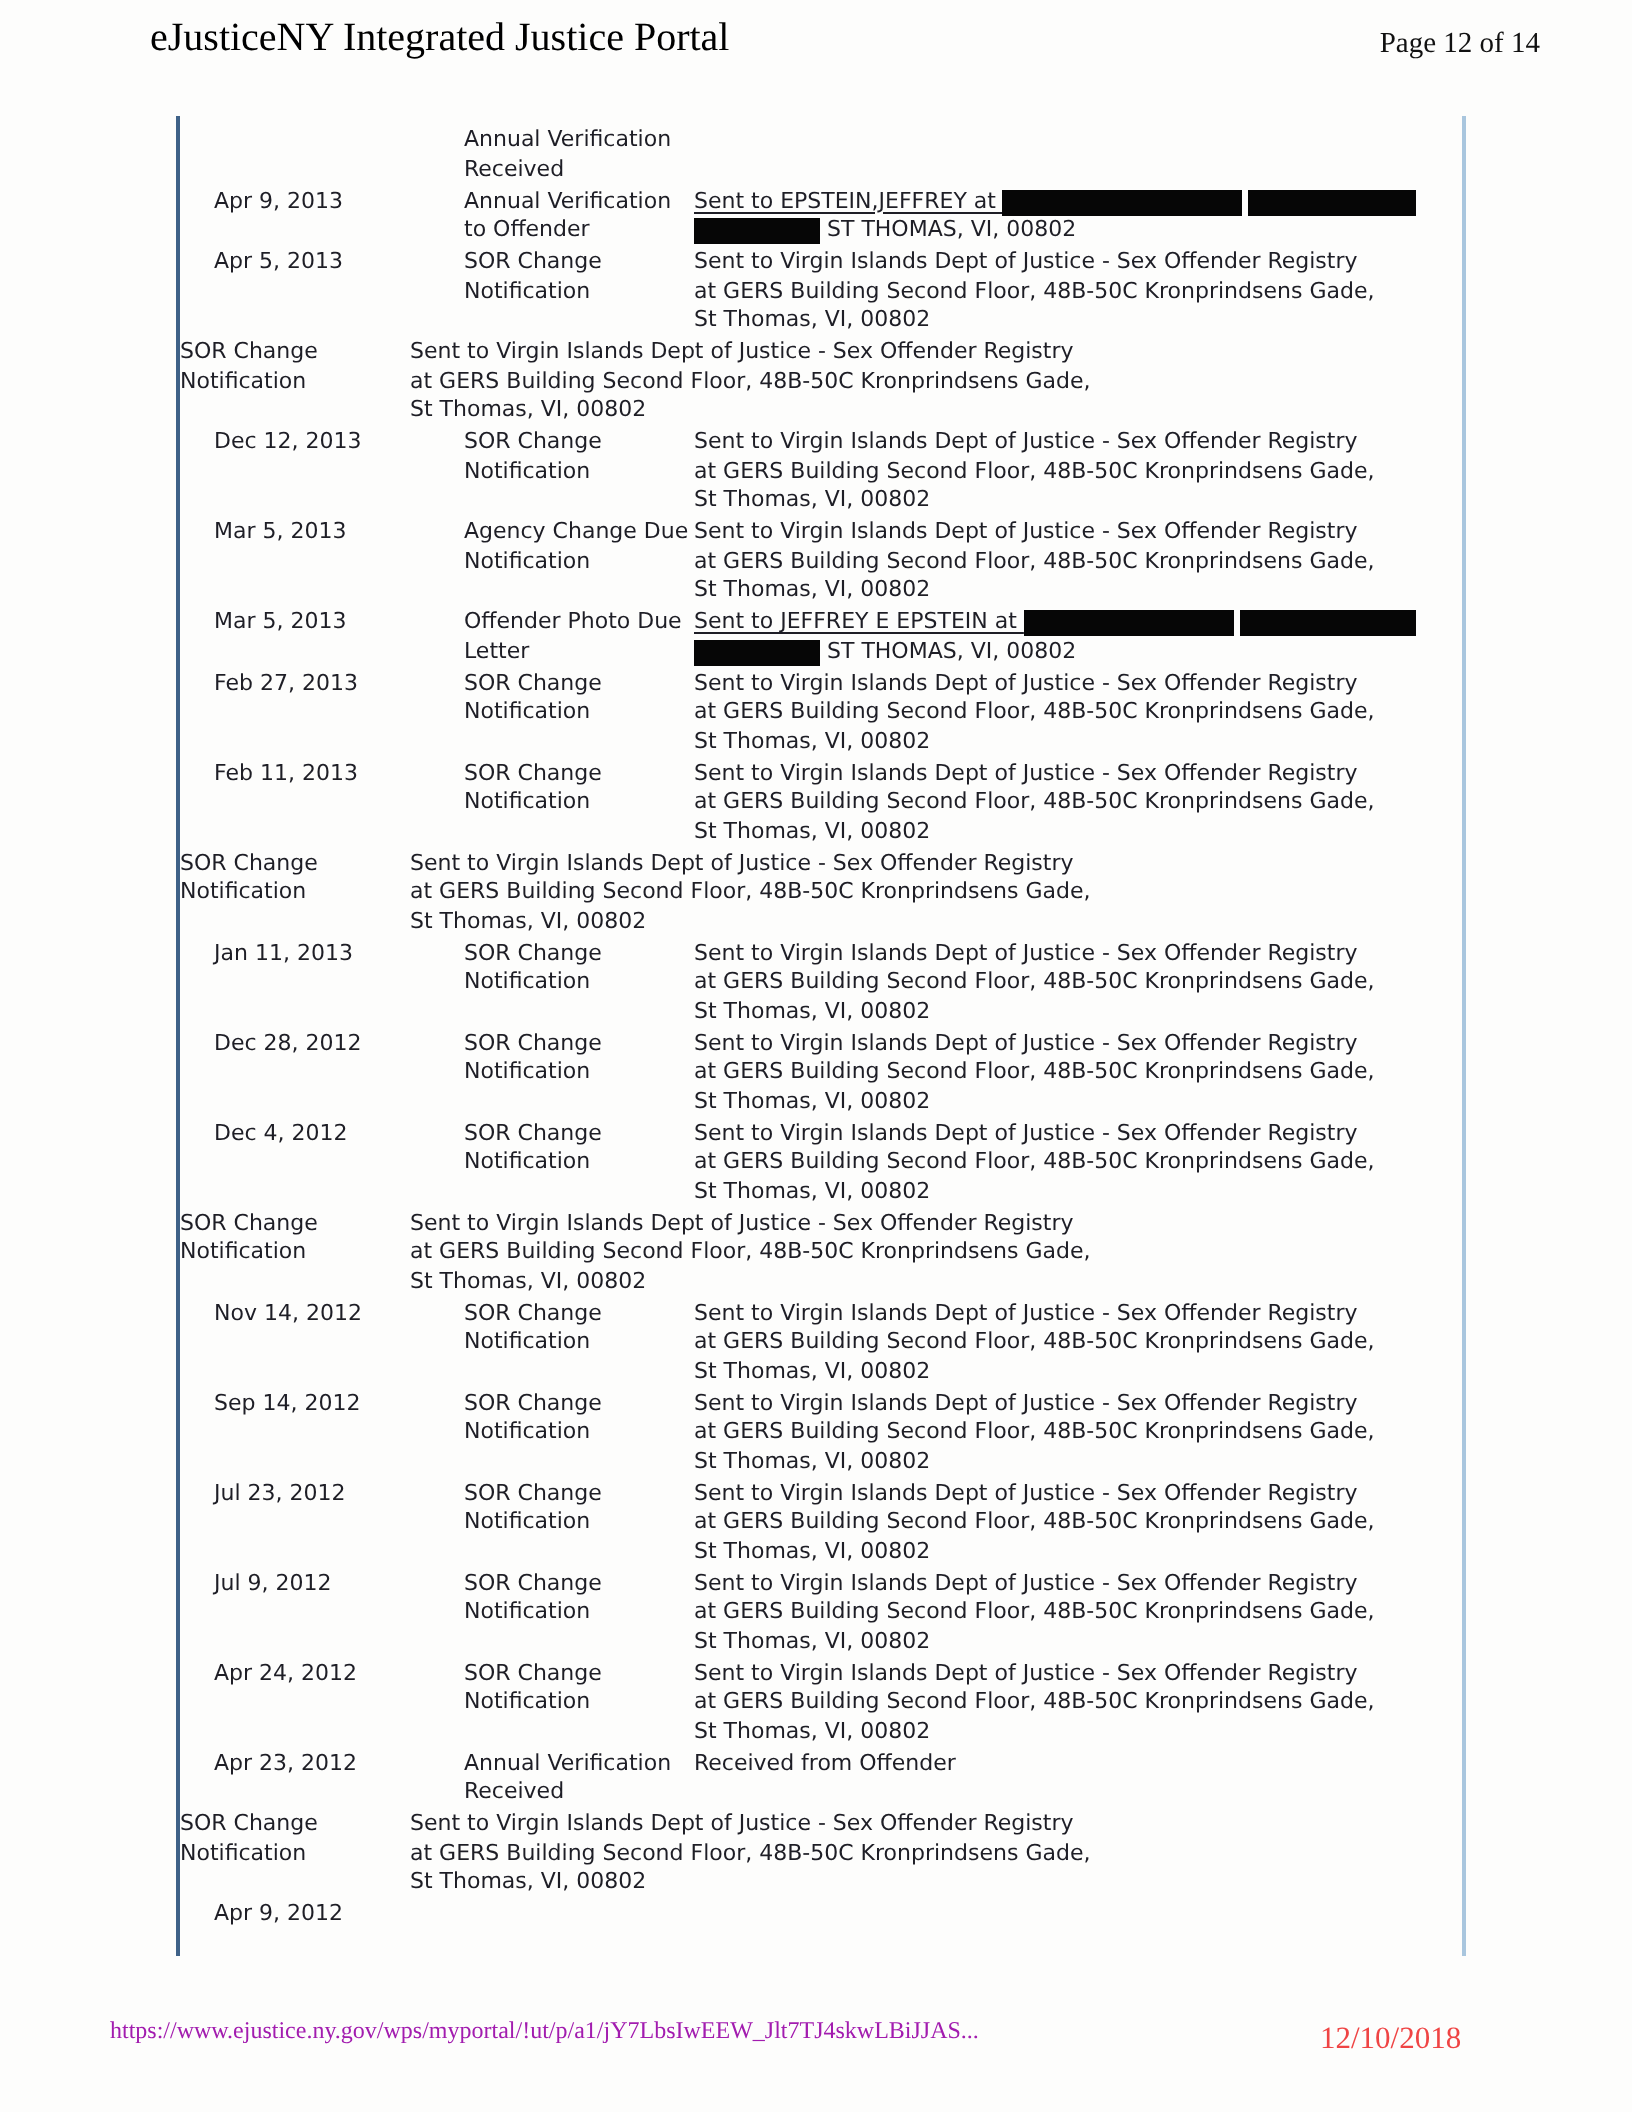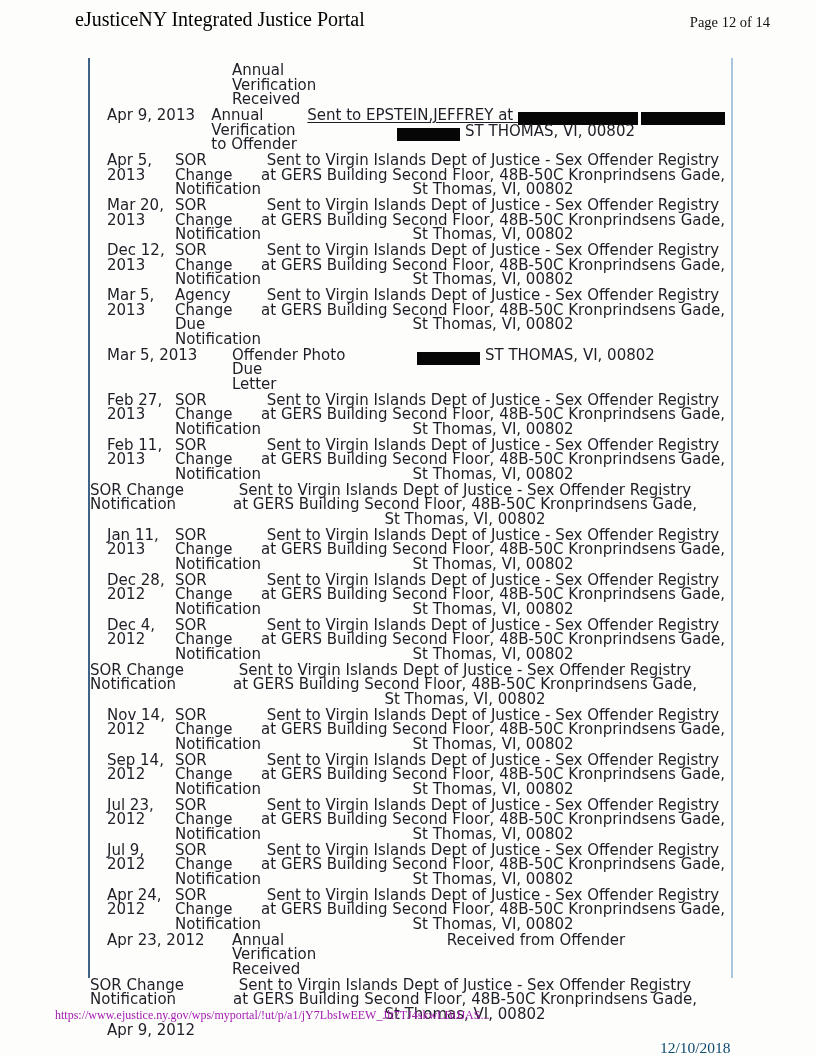--- a/index.html
+++ b/index.html
@@ -20,39 +20,39 @@
     font-size:14.5px;color:#111;
   }
   .ftr-url{
     position:absolute;left:55px;top:1008px;
     font-family:"Liberation Serif","DejaVu Serif",serif;
     font-size:12px;color:#a21caf;white-space:nowrap;
   }
   .ftr-date{
     position:absolute;left:660px;top:1011px;
     font-family:"Liberation Serif","DejaVu Serif",serif;
-    font-size:15.5px;color:#0c4a6e;margin-top:28px;
+    font-size:15.5px;color:#ef4444;
   }
   
   .tablewrap{
     position:absolute;left:88px;top:58px;width:645px;height:920px;
     border-left:2px solid #3f6288;
     border-right:2px solid #a9c6de;
     box-sizing:border-box;
     padding-top:5px;
   }
   .row{
     display:flex;
     margin-bottom:1.5px;
-    font-size:15px;line-height:14.5px;color:#1e1e26;
+    font-size:11px;line-height:14.5px;color:#1e1e26;
   }
   .cell-date{width:142px;padding-left:17px;box-sizing:border-box;}
   .cell-type{width:115px;}
   .cell-desc{flex:1;padding-right:6px;}
-  .dline{white-space:nowrap;text-align:center;}
+  .dline{white-space:nowrap;}
   .u{text-decoration:underline;text-underline-offset:2px;}
   .redact{
     display:inline-block;height:13px;background:#060606;
     vertical-align:text-bottom;margin-bottom:-1px;
   }
   .redact + .redact{margin-left:3px;}
 </style>
 </head>
 <body>
 
@@ -85,21 +85,20 @@
         <div>SOR Change</div>
         <div>Notification</div>
       </div>
       <div class="cell-desc">
         <div class="dline"><span>Sent to Virgin Islands Dept of Justice - Sex Offender Registry</span></div>
         <div class="dline"><span>at GERS Building Second Floor, 48B-50C Kronprindsens Gade,</span></div>
         <div class="dline"><span>St Thomas, VI, 00802</span></div>
       </div>
     </div>
     <div class="row">
-      <div class="cell-date">Mar 20, 2013</div>
       <div class="cell-type">
         <div>SOR Change</div>
         <div>Notification</div>
       </div>
       <div class="cell-desc">
         <div class="dline"><span>Sent to Virgin Islands Dept of Justice - Sex Offender Registry</span></div>
         <div class="dline"><span>at GERS Building Second Floor, 48B-50C Kronprindsens Gade,</span></div>
         <div class="dline"><span>St Thomas, VI, 00802</span></div>
       </div>
     </div>
@@ -127,20 +126,21 @@
         <div class="dline"><span>St Thomas, VI, 00802</span></div>
       </div>
     </div>
     <div class="row">
       <div class="cell-date">Mar 5, 2013</div>
       <div class="cell-type">
         <div>Offender Photo Due</div>
         <div>Letter</div>
       </div>
       <div class="cell-desc">
+        <div class="dline"><span class="u">Sent to JEFFREY E EPSTEIN at </span><div class="redact" style="width: 105px;"></div><div class="redact" style="width: 88px;"></div></div>
         <div class="dline"><div class="redact" style="width: 63px;"></div><span> ST THOMAS, VI, 00802</span></div>
       </div>
     </div>
     <div class="row">
       <div class="cell-date">Feb 27, 2013</div>
       <div class="cell-type">
         <div>SOR Change</div>
         <div>Notification</div>
       </div>
       <div class="cell-desc">

